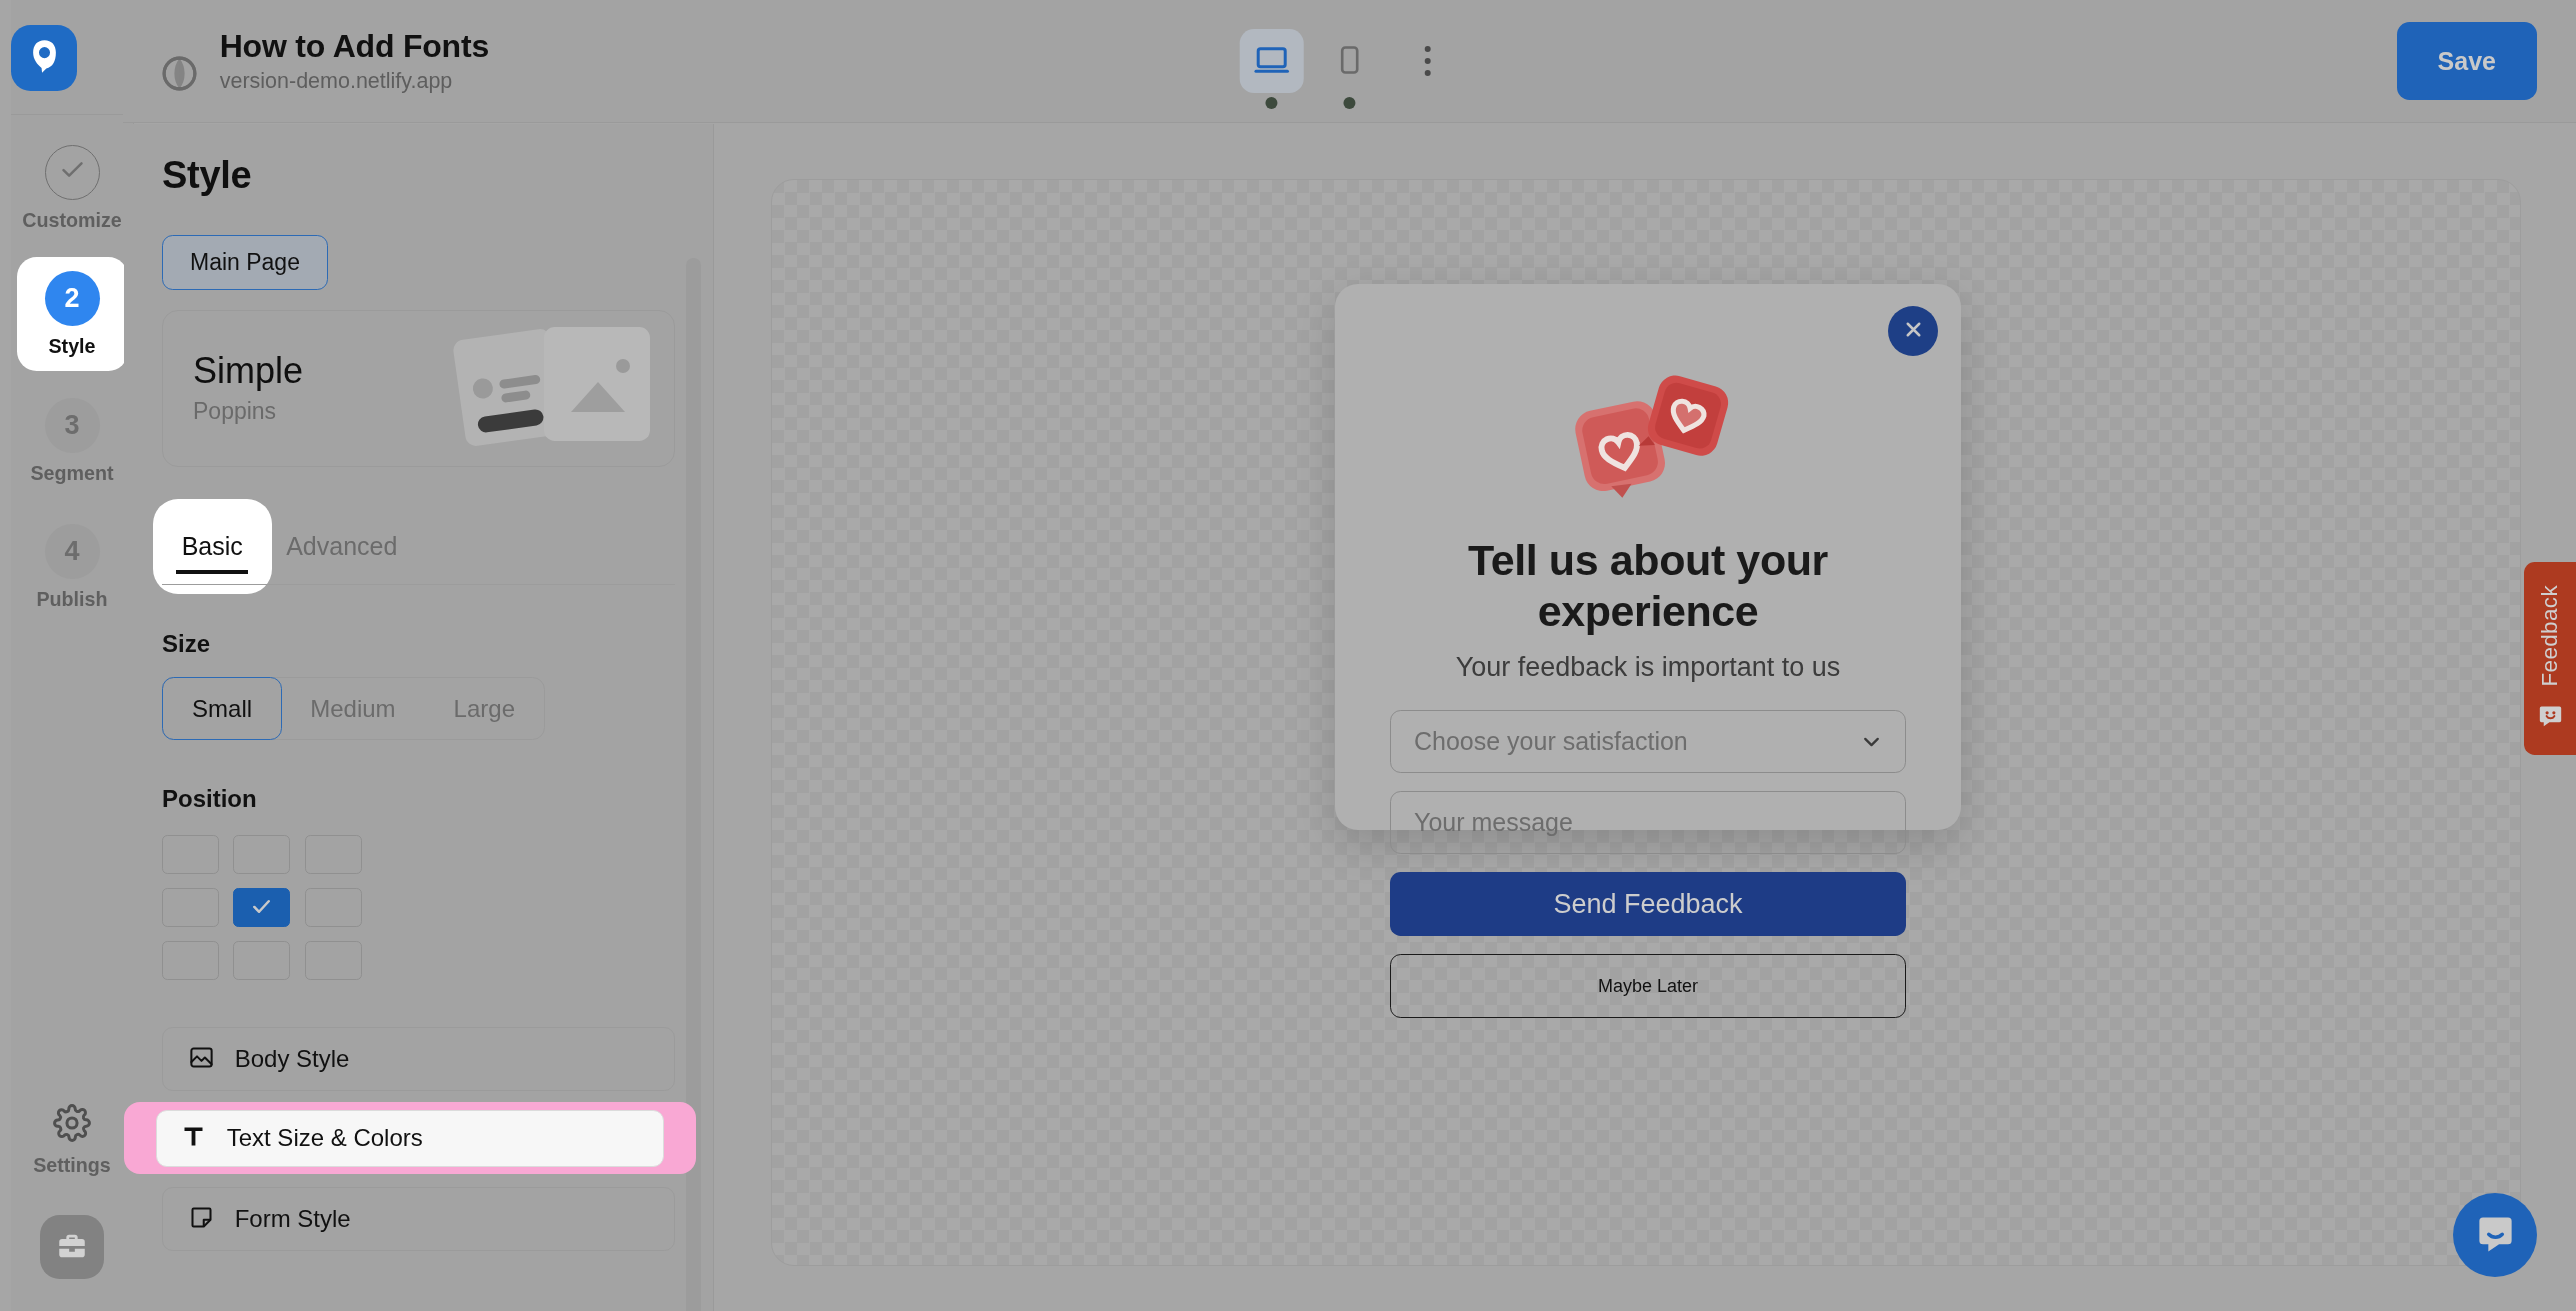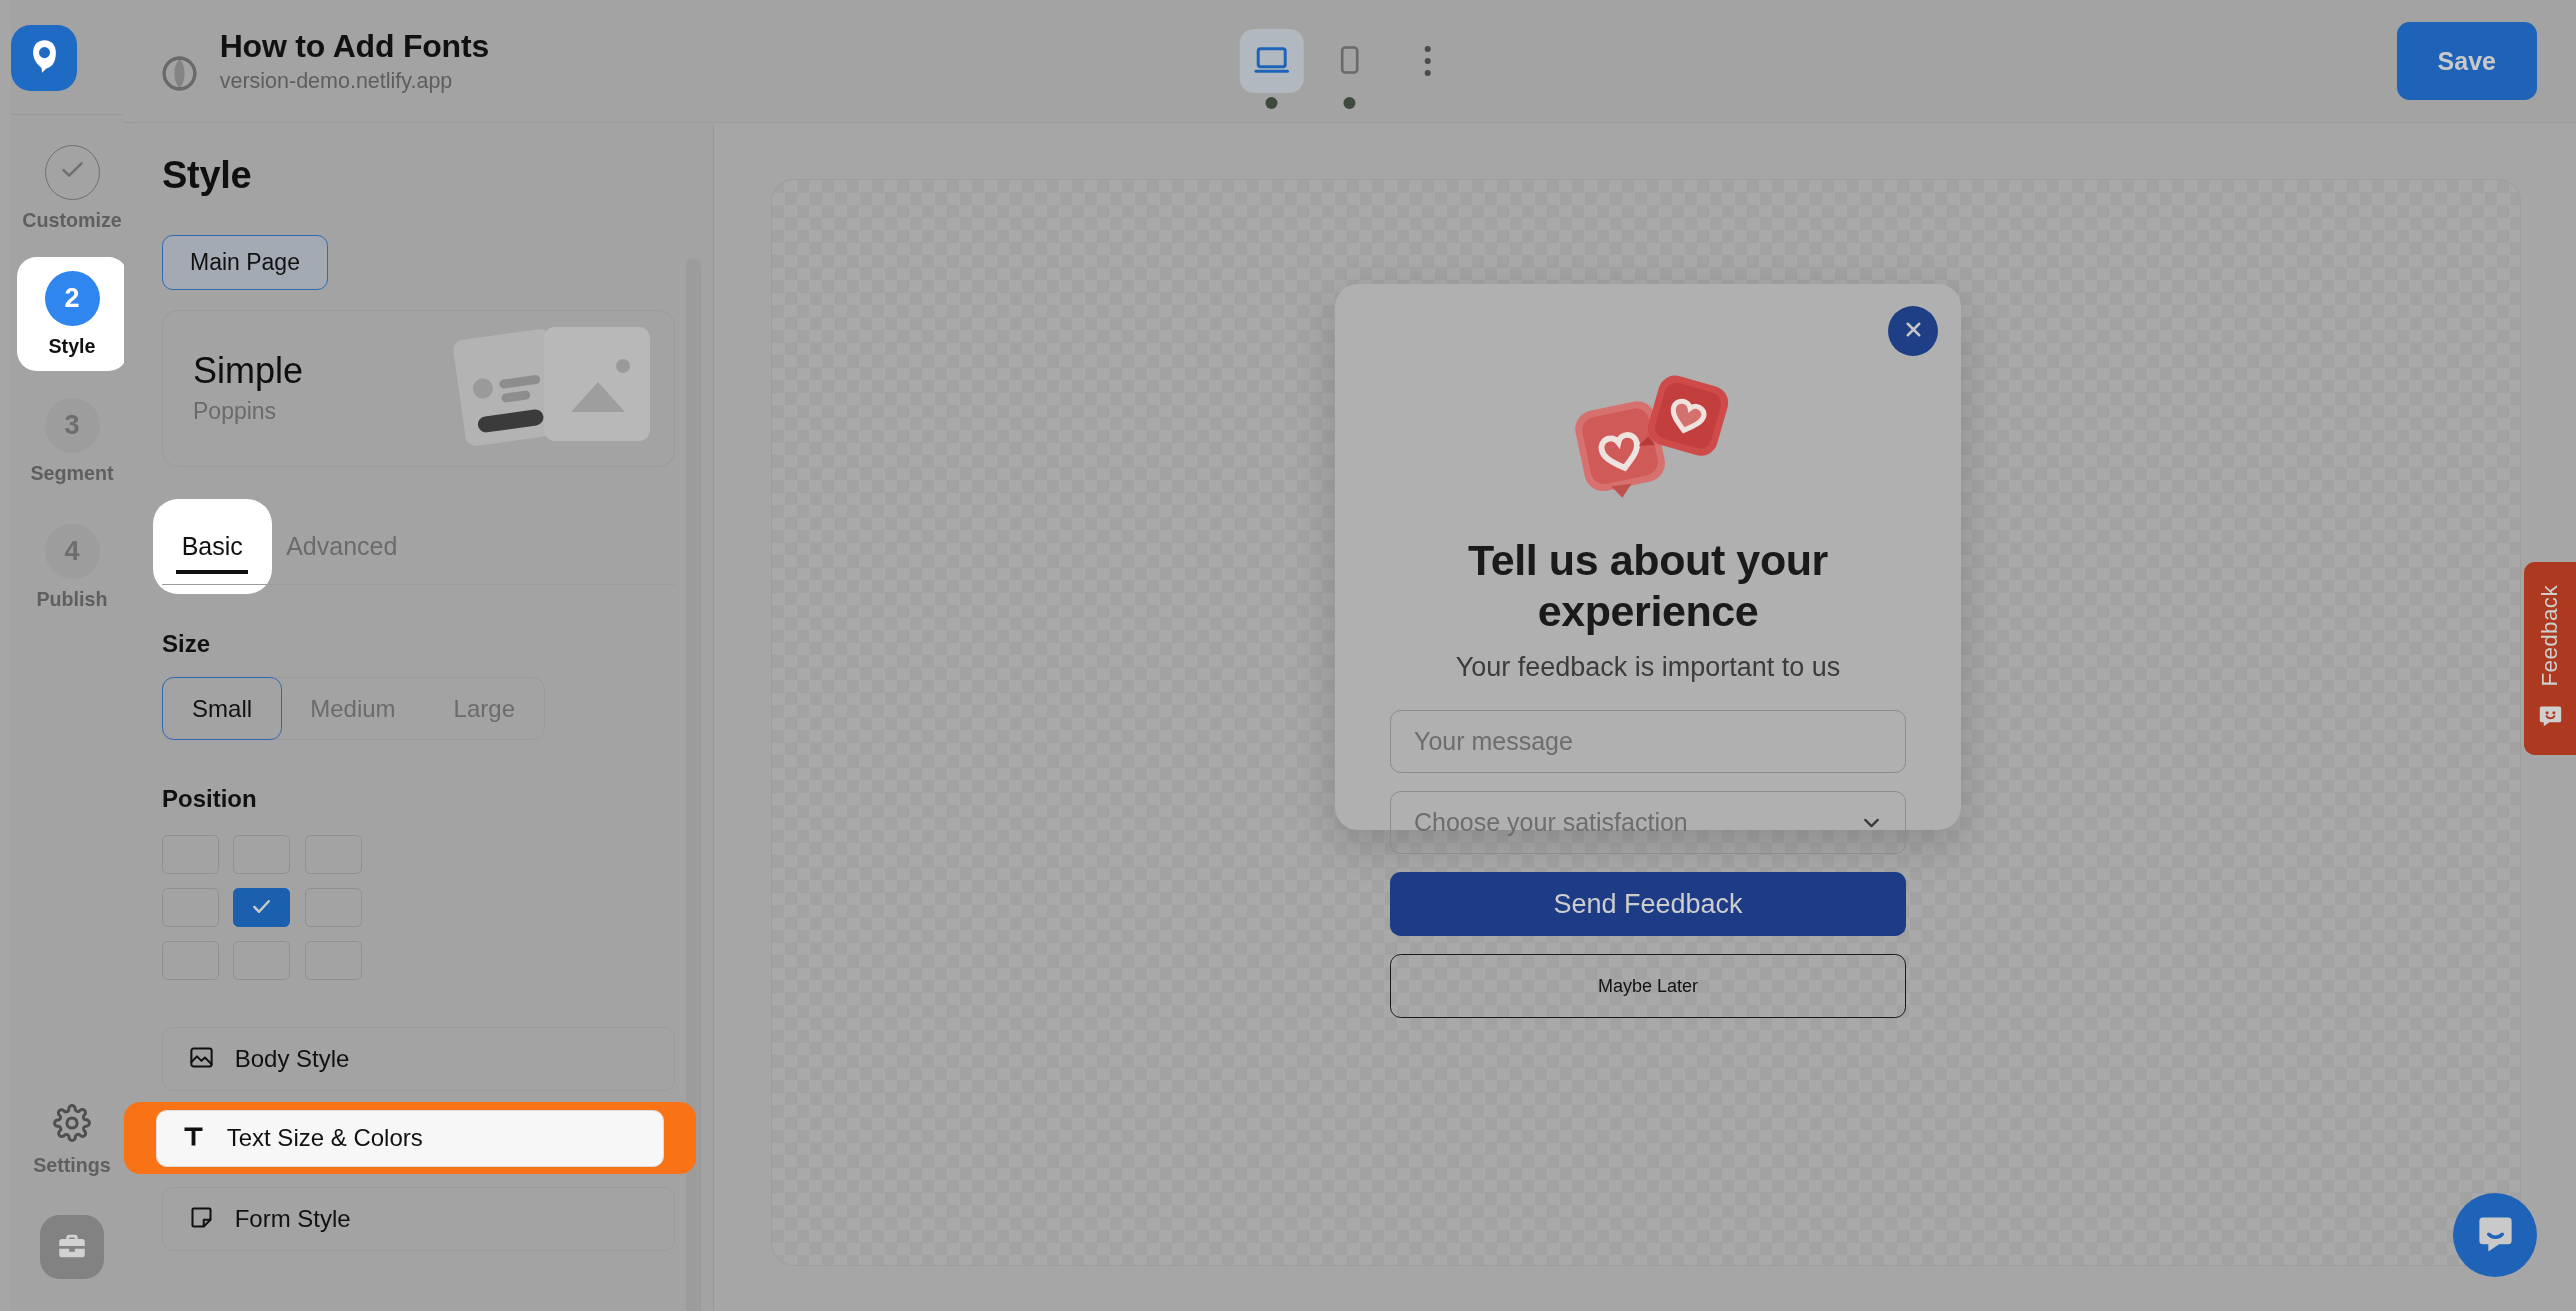--- a/index.html
+++ b/index.html
@@ -176,21 +176,21 @@
   .list-item {
     height: 64px; border:0.9px solid #9b9b9b; border-radius: 10.7px;
     display:flex; align-items:center; gap: 19.7px; padding: 0 25px; cursor:pointer;
   }
   .list-item svg { width: 27px; height: 27px; flex: none; }
   .list-label { font-size: 24px; color:#111; }
 
   
   .spotlight {
     position:absolute; left: 124px; top: 1102px; width: 572px; height: 72px;
-    background:#f97316; border-radius: 16px; z-index: 30;
+    background:#f9a8d4; border-radius: 16px; z-index: 30;
     display:flex; align-items:center; padding: 0 32px;
   }
   .spotlight .inner {
     flex:1; height: 57px; border:0.9px solid #dcdcdc; border-radius: 10.7px; background:#f7f7f7;
     display:flex; align-items:center; gap:19.7px; padding: 0 23px;
   }
   .spotlight .list-label { color:#111; }
 
   .panel-scrollbar {
     position:absolute; right: 12.5px; top: 134px; width: 14.3px; height: 1100px;
@@ -509,31 +509,31 @@
             <path d="M166 88c-12-9-19-15-19-23a10 10 0 0119-4 10 10 0 0118 4c0 8-7 14-18 23z" fill="#d4706e" stroke="#efe3e0" stroke-width="6"></path>
             <path d="M128 106l-8 14 18-6z" fill="#b73a38"></path>
           </g>
         </svg>
       </div>
 
       <div class="modal-title">Tell us about your experience</div>
       <div class="modal-sub">Your feedback is important to us</div>
 
       <div class="modal-form">
-        <div class="field">
-          <span>Your message</span>
-        </div>
-
         <div class="field select">
           <span>Choose your satisfaction</span>
           <span class="chev">
             <svg viewBox="0 0 24 24" fill="none" stroke="#3a3a3a" stroke-width="2.2" stroke-linecap="round" stroke-linejoin="round">
                 <path d="M6 9.5l6 6 6-6"></path>
               </svg>
           </span>
+        </div>
+
+        <div class="field">
+          <span>Your message</span>
         </div>
 
         <button class="btn-primary">Send Feedback</button>
         <button class="btn-outline">Maybe Later</button>
       </div>
     </div>
   </div>
 
   <div class="feedback-tab">
     <span class="label">Feedback</span>

